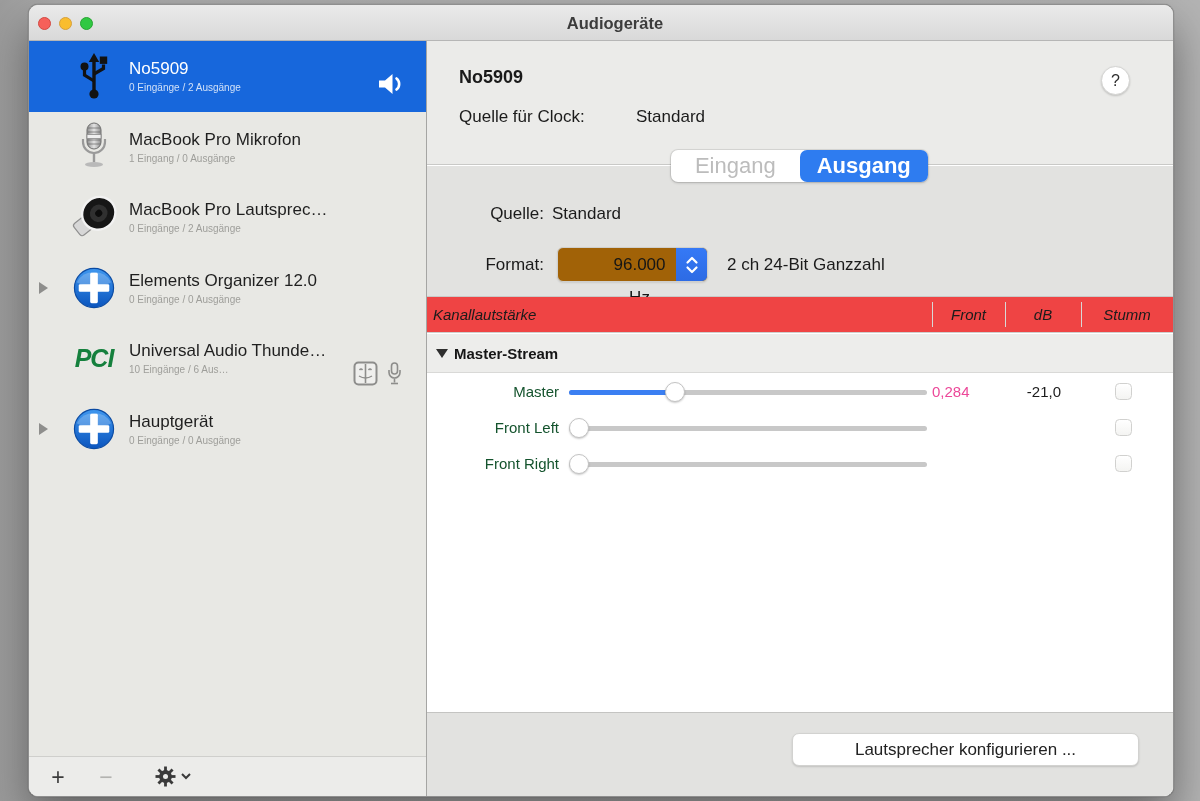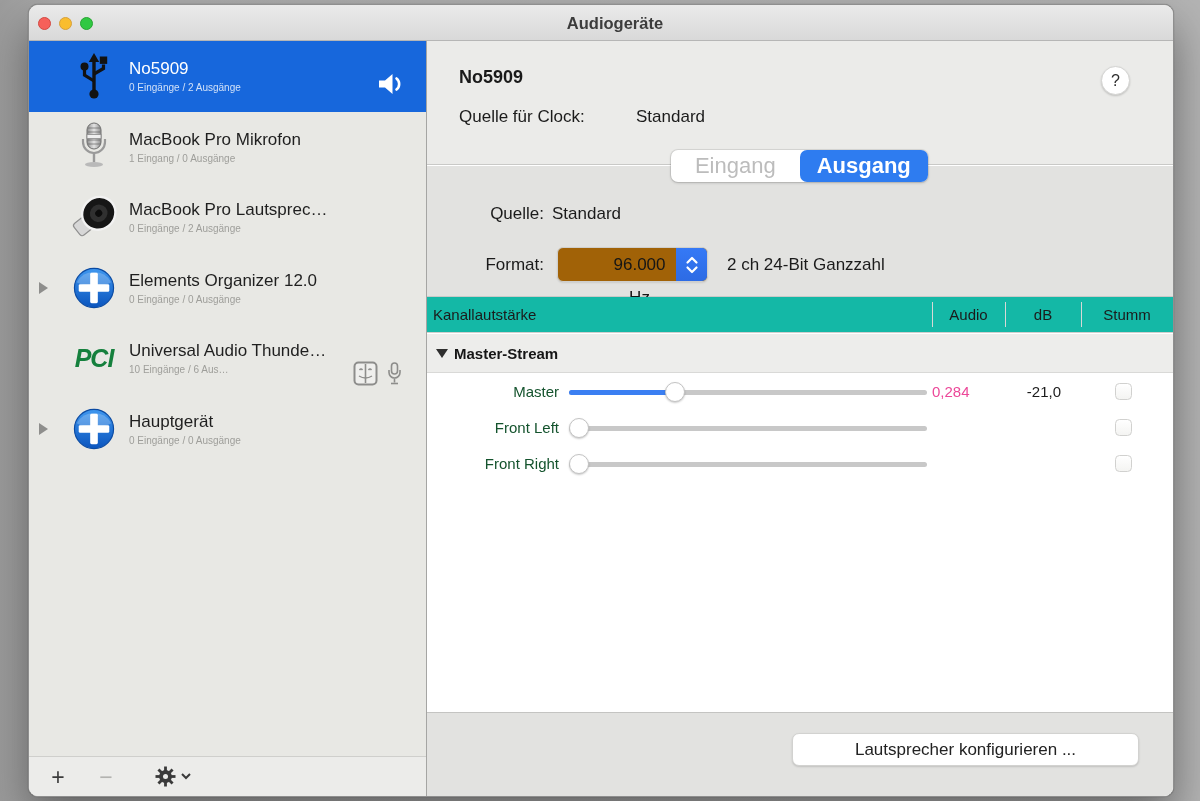--- a/index.html
+++ b/index.html
@@ -87,21 +87,21 @@
     position: absolute; left: 130px; top: 81px; width: 151px; height: 35px;
     background: #a16207; border-radius: 6px; border: 1px solid #cfcfcd;
     box-shadow: 0 1px 2px rgba(0,0,0,.1); display: flex; padding-left: 45px;
   }
   .combo-text { flex: 1; text-align: center; line-height: 33px; font-size: 17px; color: #161616; }
   .combo-stepper {
     width: 31px; border-radius: 0 5px 5px 0; background: linear-gradient(var(--stepper-blue), #2d6be4);
     display: flex; align-items: center; justify-content: center;
   }
   
-  .t-header { position: absolute; left: 0; right: 0; top: 256px; height: 36px; background: #14b8a6; border-bottom: 1px solid #cfcfcd; }
+  .t-header { position: absolute; left: 0; right: 0; top: 256px; height: 36px; background: #ef4444; border-bottom: 1px solid #cfcfcd; font-style: italic; }
   .t-header-label { position: absolute; left: 6px; top: 0; line-height: 36px; font-size: 15px; color: #1b1b1b; }
   .t-col { position: absolute; top: 0; line-height: 36px; font-size: 15px; color: #1b1b1b; text-align: center; }
   .t-col.wert  { left: 505px; width: 73px; }
   .t-col.db    { left: 578px; width: 76px; }
   .t-col.stumm { left: 654px; width: 92px; }
   .t-sep { position: absolute; top: 5px; bottom: 5px; width: 1px; background: #d8d8d6; }
   .t-group { position: absolute; left: 0; right: 0; top: 293px; height: 39px; background: #ededeb; border-bottom: 1px solid #d9d9d7; display: flex; align-items: center; }
   .tri-down { width: 0; height: 0; border-top: 9px solid #2e2e2e; border-left: 6px solid transparent; border-right: 6px solid transparent; margin-left: 9px; }
   .t-group-label { font-size: 15px; font-weight: bold; color: #161616; margin-left: 6px; }
   .t-rows { position: absolute; left: 0; right: 0; top: 333px; }
@@ -330,21 +330,21 @@
           </div>
         </div>
         <div class="ctl-value" style="left:300px; top:89px">2 ch 24-Bit Ganzzahl</div>
       </div>
 
       <div class="t-header">
         <div class="t-header-label">Kanallautstärke</div>
         <div class="t-sep" style="left:505px"></div>
         <div class="t-sep" style="left:578px"></div>
         <div class="t-sep" style="left:654px"></div>
-        <div class="t-col wert">Audio</div>
+        <div class="t-col wert">Front</div>
         <div class="t-col db">dB</div>
         <div class="t-col stumm">Stumm</div>
       </div>
 
       <div class="t-group">
         <div class="tri-down"></div>
         <div class="t-group-label">Master-Stream</div>
       </div>
 
       <div class="t-rows">

